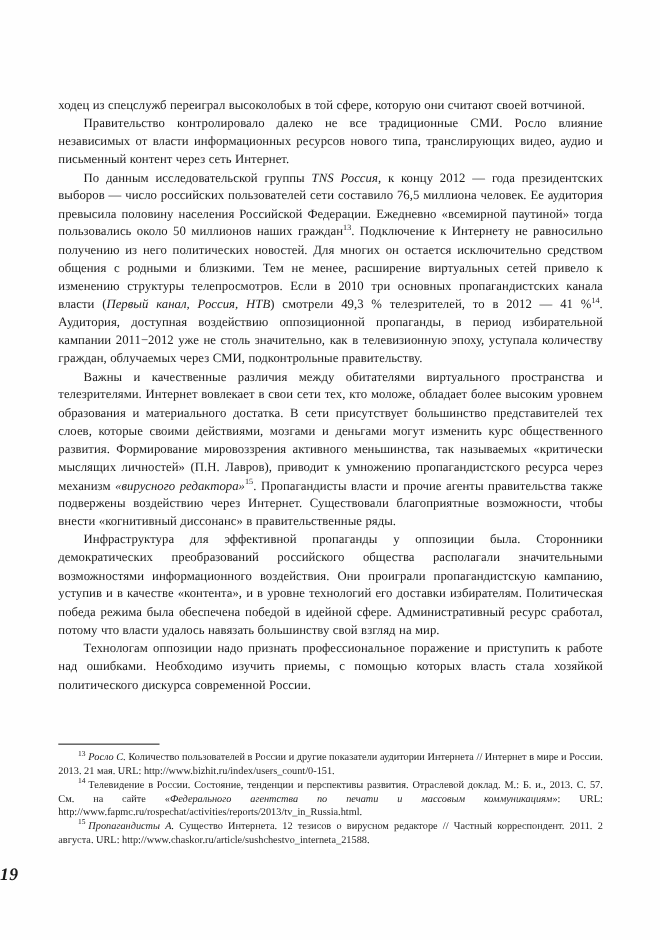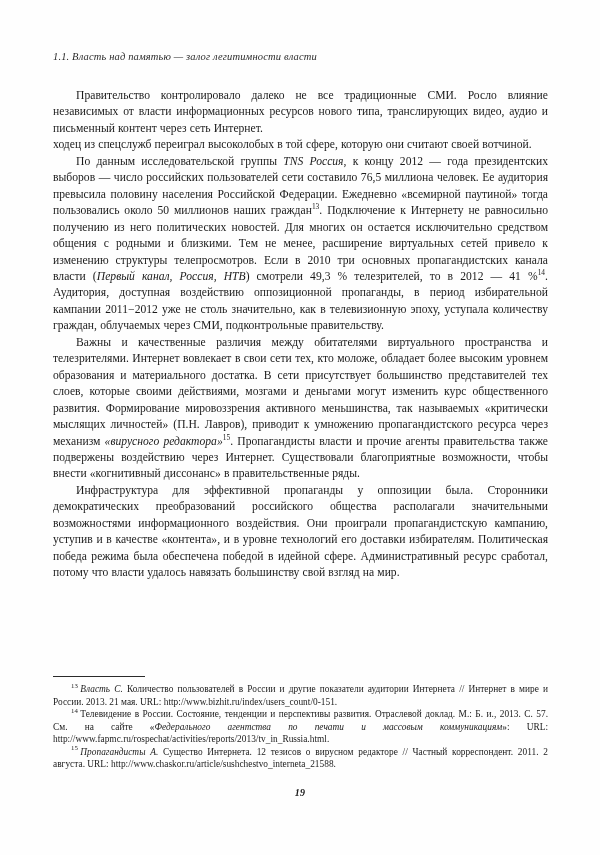--- a/index.html
+++ b/index.html
@@ -78,45 +78,44 @@
     font-size: 6.8px;
     vertical-align: super;
     line-height: 0;
     margin-right: 2.5px;
   }
   .page-number {
     position: absolute;
     left: 0;
     top: 787px;
     width: 600px;
-    text-align: center;
-    font-size: 10px;
+    font-size: 16px;
     font-weight: bold;
     font-style: italic;
     letter-spacing: 0.3px;
   }
 </style>
 </head>
 <body>
 
 <div class="page">
 
-  <div class="running-head">1.1. Власть над памятью — залог легитимности власти</div>
 
   <div class="body-block">
+      <p class="para first">ходец из спецслужб переиграл высоколобых в той сфере, которую они считают своей вотчиной.</p>
       <p class="para">Правительство контролировало далеко не все традиционные СМИ. Росло влияние независимых от власти информационных ресурсов нового типа, транслирующих видео, аудио и письменный контент через сеть Интернет.</p>
-      <p class="para first">ходец из спецслужб переиграл высоколобых в той сфере, которую они считают своей вотчиной.</p>
       <p class="para">По данным исследовательской группы <i class="it">TNS Россия</i>, к концу 2012 — года президентских выборов — число российских пользователей сети составило 76,5 миллиона человек. Ее аудитория превысила половину населения Российской Федерации. Ежедневно «всемирной паутиной» тогда пользовались около 50 миллионов наших граждан<sup class="fn">13</sup>. Подключение к Интернету не равносильно получению из него политических новостей. Для многих он остается исключительно средством общения с родными и близкими. Тем не менее, расширение виртуальных сетей привело к изменению структуры телепросмотров. Если в 2010 три основных пропагандистских канала власти (<i class="it">Первый канал, Россия, НТВ</i>) смотрели 49,3 % телезрителей, то в 2012 — 41 %<sup class="fn">14</sup>. Аудитория, доступная воздействию оппозиционной пропаганды, в период избирательной кампании 2011−2012 уже не столь значительно, как в телевизионную эпоху, уступала количеству граждан, облучаемых через СМИ, подконтрольные правительству.</p>
       <p class="para">Важны и качественные различия между обитателями виртуального пространства и телезрителями. Интернет вовлекает в свои сети тех, кто моложе, обладает более высоким уровнем образования и материального достатка. В сети присутствует большинство представителей тех слоев, которые своими действиями, мозгами и деньгами могут изменить курс общественного развития. Формирование мировоззрения активного меньшинства, так называемых «критически мыслящих личностей» (П.Н. Лавров), приводит к умножению пропагандистского ресурса через механизм <b class="bi">«вирусного редактора»</b><sup class="fn">15</sup>. Пропагандисты власти и прочие агенты правительства также подвержены воздействию через Интернет. Существовали благоприятные возможности, чтобы внести «когнитивный диссонанс» в правительственные ряды.</p>
       <p class="para">Инфраструктура для эффективной пропаганды у оппозиции была. Сторонники демократических преобразований российского общества располагали значительными возможностями информационного воздействия. Они проиграли пропагандистскую кампанию, уступив и в качестве «контента», и в уровне технологий его доставки избирателям. Политическая победа режима была обеспечена победой в идейной сфере. Административный ресурс сработал, потому что власти удалось навязать большинству свой взгляд на мир.</p>
+      <p class="para">Технологам оппозиции надо признать профессиональное поражение и приступить к работе над ошибками. Необходимо изучить приемы, с помощью которых власть стала хозяйкой политического дискурса современной России.</p>
     </div>
 
   <div class="footnote-rule"></div>
 
   <div class="footnotes">
-      <p class="fnote"><span class="fnum">13</span><i class="it">Власть С.</i> Количество пользователей в России и другие показатели аудитории Интернета // Интернет в мире и России. 2013. 21 мая. URL: http://www.bizhit.ru/index/users_count/0-151.</p>
+      <p class="fnote"><span class="fnum">13</span><i class="it">Росло С.</i> Количество пользователей в России и другие показатели аудитории Интернета // Интернет в мире и России. 2013. 21 мая. URL: http://www.bizhit.ru/index/users_count/0-151.</p>
       <p class="fnote"><span class="fnum">14</span>Телевидение в России. Состояние, тенденции и перспективы развития. Отраслевой доклад. М.: Б. и., 2013. С. 57. См. на сайте «<i class="it">Федерального агентства по печати и массовым коммуникациям</i>»: URL: http://www.fapmc.ru/rospechat/activities/reports/2013/tv_in_Russia.html.</p>
       <p class="fnote"><span class="fnum">15</span><i class="it">Пропагандисты А.</i> Существо Интернета. 12 тезисов о вирусном редакторе // Частный корреспондент. 2011. 2 августа. URL: http://www.chaskor.ru/article/sushchestvo_interneta_21588.</p>
     </div>
 
   <div class="page-number">19</div>
 
 </div>
 
 </body></html>

